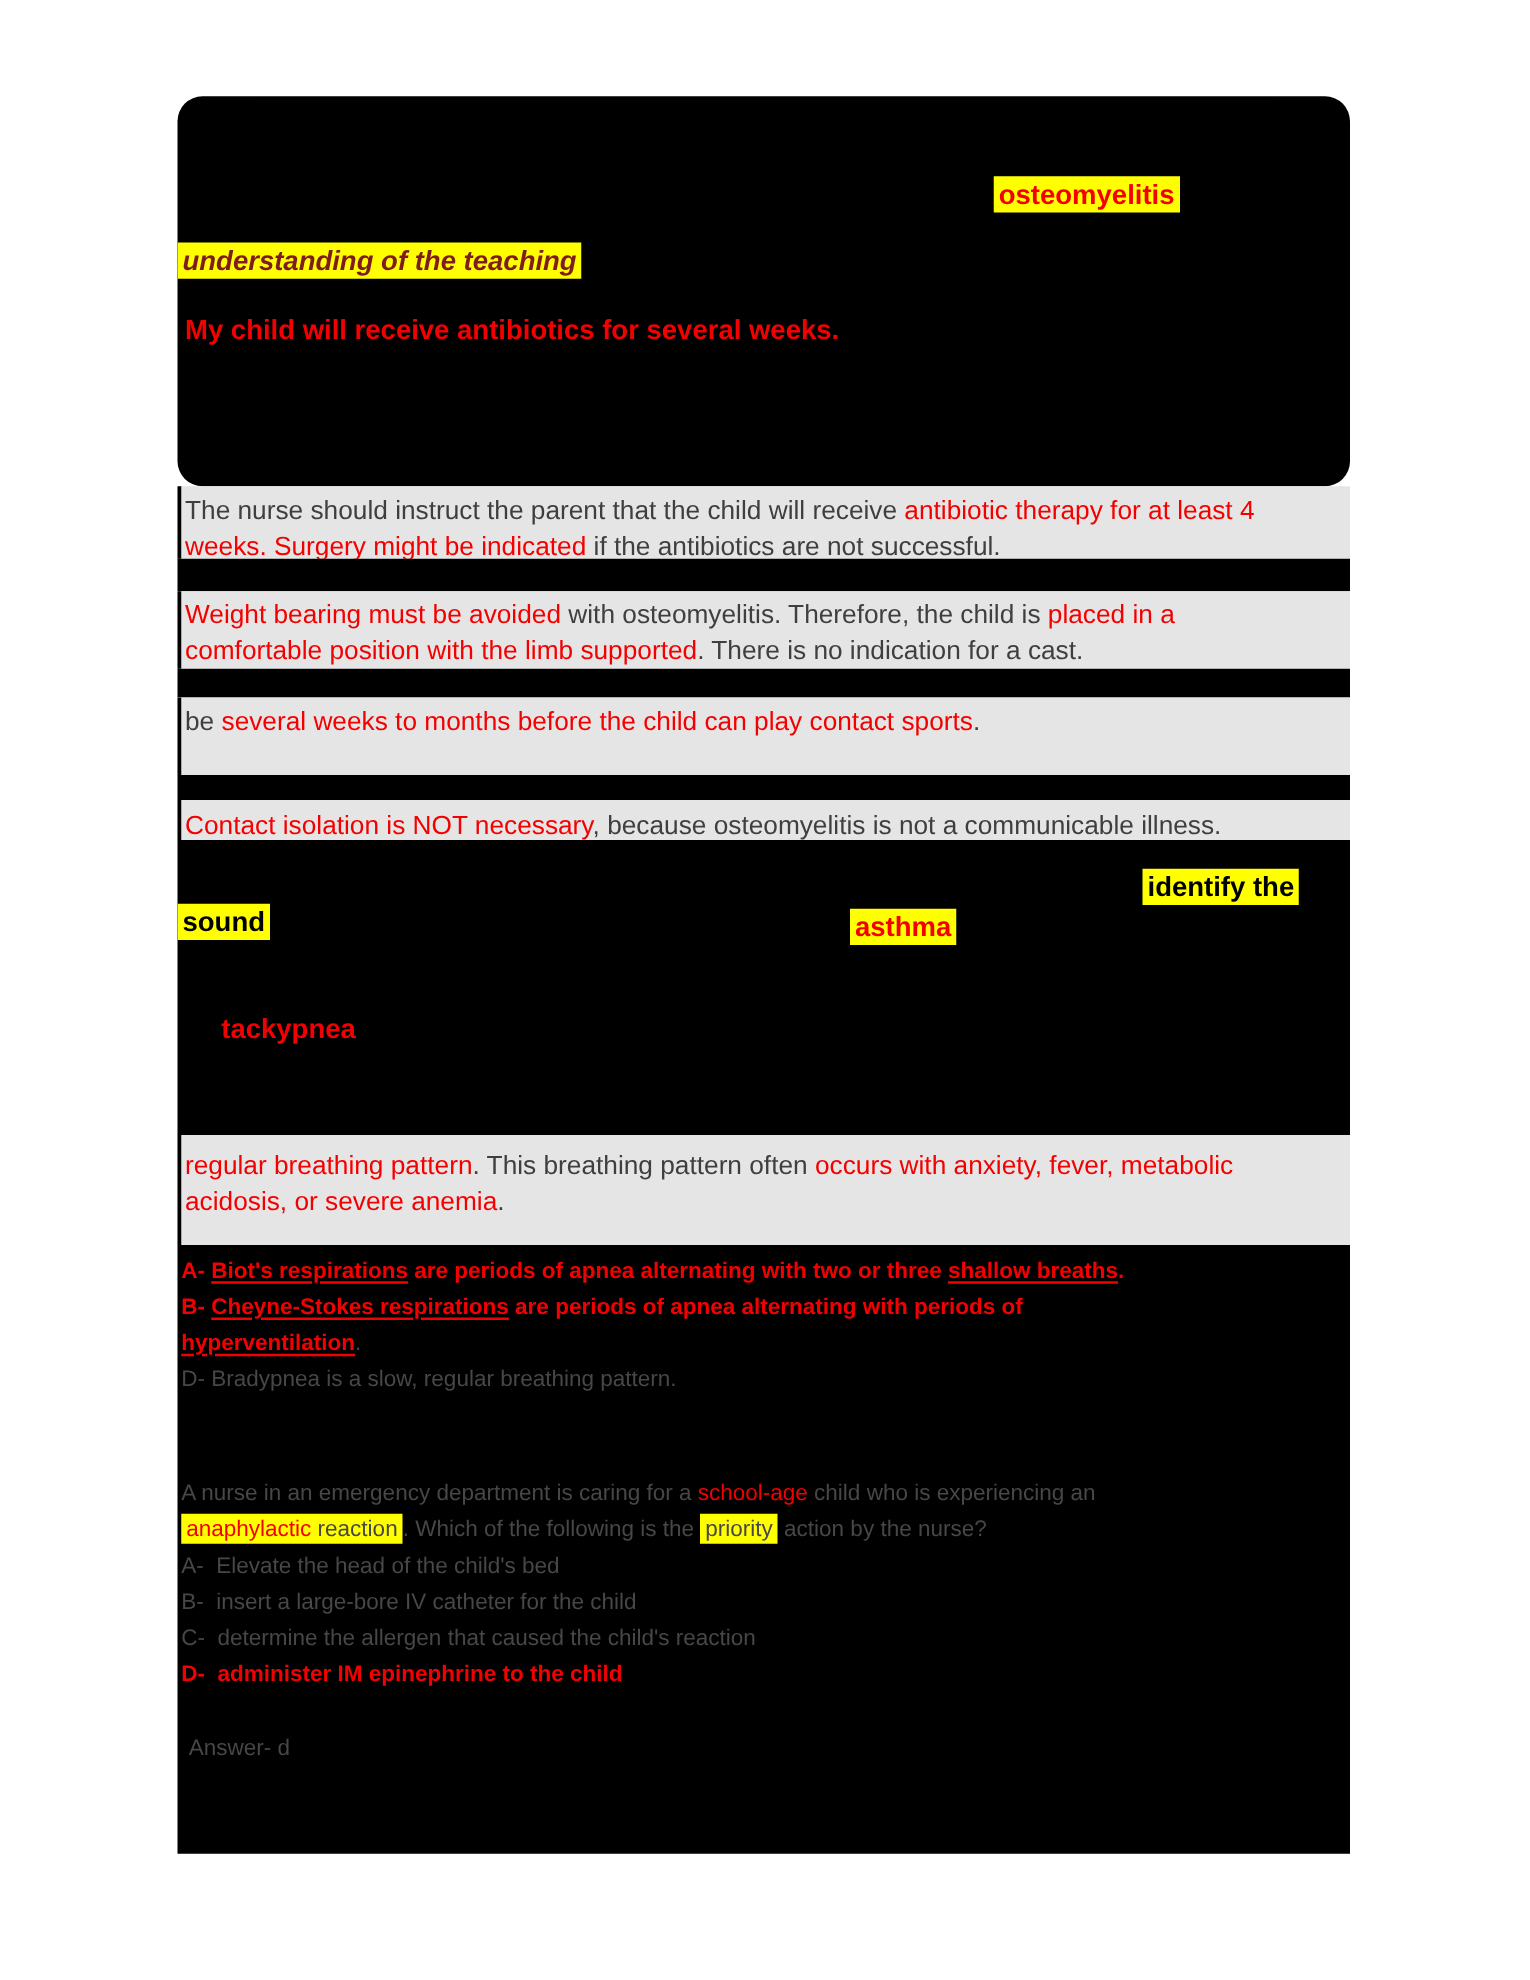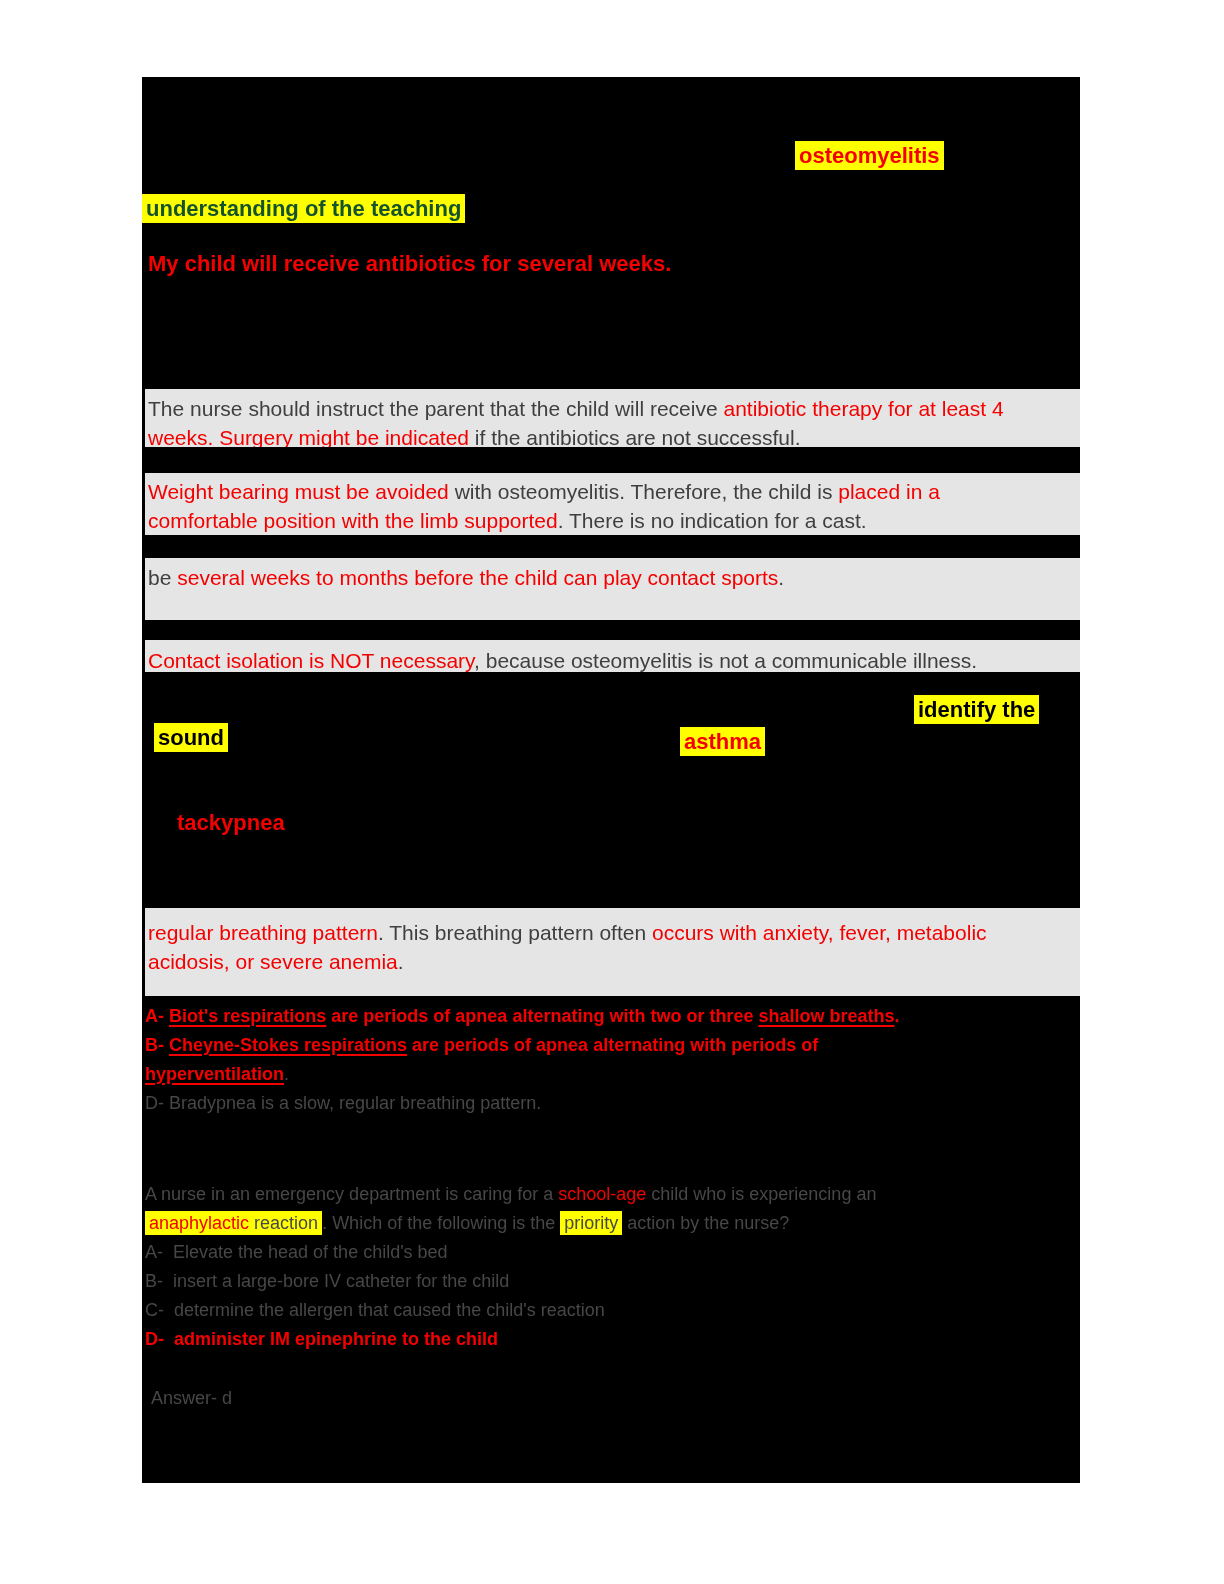--- a/index.html
+++ b/index.html
@@ -25,23 +25,23 @@
   .hlblock{font-size:22px;font-weight:bold;line-height:26px;}
   .bigred{font-size:22px;font-weight:bold;color:#f40000;}
   .k3line{font-size:18px;line-height:29px;left:3px;}
   .qb{font-weight:normal;}
 </style>
 </head>
 <body>
 
 <div class="col">
 
-  <div class="sec black" style="height:312px;">
+  <div class="sec black" style="height:312px;border-radius:20px;">
     <span class="abs hlblock" style="left:653px;top:66px;"><span class="yhl red">osteomyelitis</span></span>
-    <span class="abs hlblock" style="left:0px;top:119px;"><span class="yhl" style="color:#14532d;">understanding of the teaching</span></span>
+    <span class="abs hlblock" style="left:0px;top:119px;"><span class="yhl" style="color:#7f1d1d;font-style:italic;">understanding of the teaching</span></span>
     <span class="abs bigred" style="left:6px;top:174px;">My child will receive antibiotics for several weeks.</span>
   </div>
 
   <div class="sec white para" style="height:58px;padding-top:5px;">
     <div class="pline"><span class="gray">The nurse should instruct the parent that the child will receive </span><span class="red">antibiotic therapy for at least 4</span></div>
     <div class="pline"><span class="red">weeks. Surgery might be indicated </span><span class="gray">if the antibiotics are not successful.</span></div>
   </div>
 
   <div class="sec bar" style="height:26px;"></div>
 
@@ -58,21 +58,21 @@
 
   <div class="sec bar" style="height:20px;"></div>
 
   <div class="sec white para" style="height:32px;padding-top:6px;">
     <div class="pline"><span class="red">Contact isolation is NOT necessary</span><span class="gray">, because osteomyelitis is not a communicable illness.</span></div>
   </div>
 
   <div class="sec black" style="height:236px;">
     <span class="abs hlblock" style="left:538px;top:25px;margin-top:32px;"><span class="yhl red">asthma</span></span>
     <span class="abs hlblock" style="left:772px;top:25px;"><span class="yhl" style="color:#000000;">identify the</span></span>
-    <span class="abs hlblock" style="left:0px;top:53px;"><span class="yhl" style="color:#000000;margin-left:12px;">sound</span></span>
+    <span class="abs hlblock" style="left:0px;top:53px;"><span class="yhl" style="color:#000000;">sound</span></span>
     <span class="abs bigred" style="left:35px;top:138px;">tackypnea</span>
   </div>
 
   <div class="sec white para" style="height:88px;padding-top:10px;">
     <div class="pline"><span class="red">regular breathing pattern</span><span class="gray">. This breathing pattern often </span><span class="red">occurs with anxiety, fever, metabolic</span></div>
     <div class="pline"><span class="red">acidosis, or severe anemia</span><span class="gray">.</span></div>
   </div>
 
   <div class="sec black" style="height:487px;">
 

